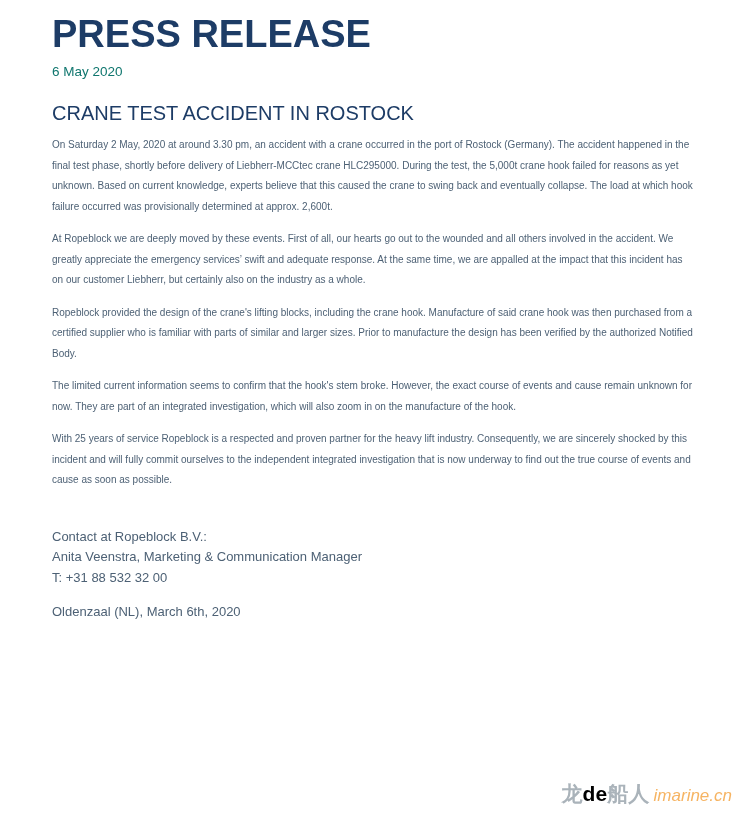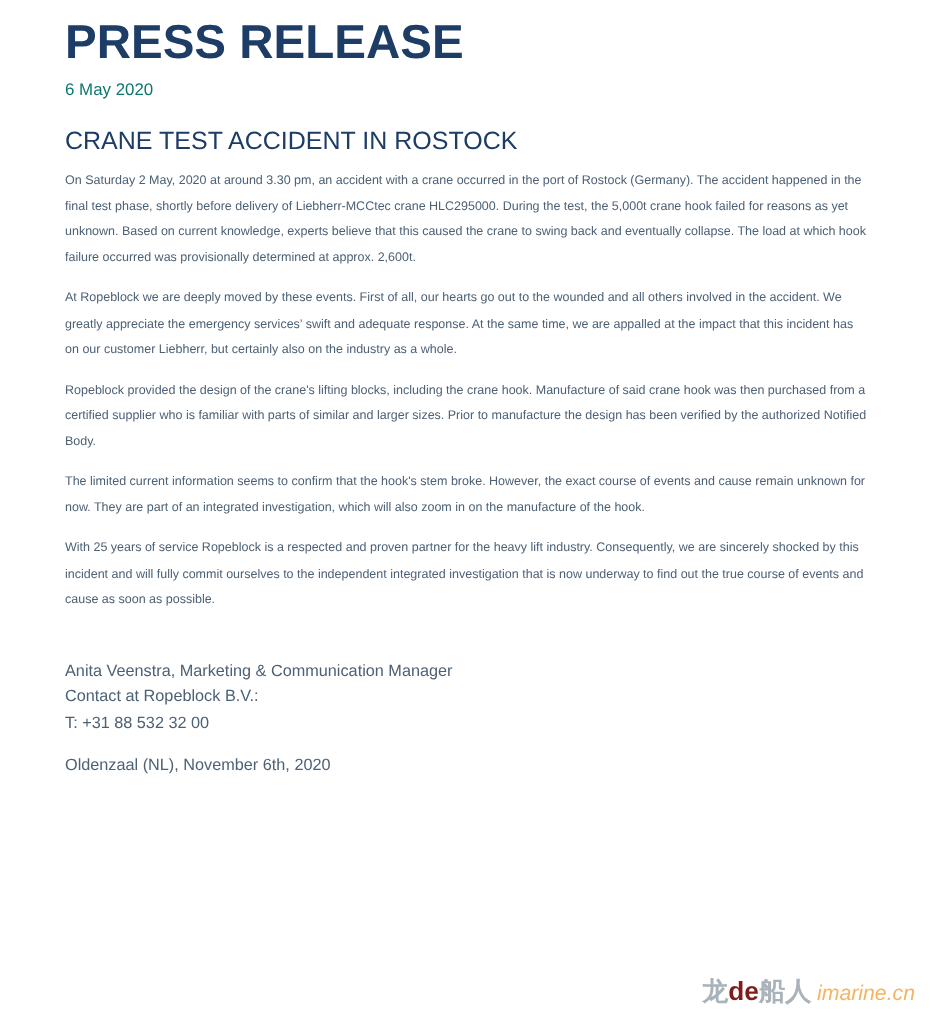--- a/index.html
+++ b/index.html
@@ -70,21 +70,21 @@
     white-space: nowrap;
     line-height: 24px;
     user-select: none;
   }
   .wm-cn {
     font-size: 21px;
     font-weight: 700;
     color: #aab3ba;
   }
   .wm-orange {
-    color: #7f1d1d;
+    color: #000000;
   }
   .wm-site {
     font-size: 17px;
     font-style: italic;
     color: #f6b463;
   }
 </style>
 </head>
 <body>
 
@@ -98,25 +98,25 @@
 
   <div class="body-text">
     <p>On Saturday 2 May, 2020 at around 3.30 pm, an accident with a crane occurred in the port of Rostock (Germany). The accident happened in the final test phase, shortly before delivery of Liebherr-MCCtec crane HLC295000. During the test, the 5,000t crane hook failed for reasons as yet unknown. Based on current knowledge, experts believe that this caused the crane to swing back and eventually collapse. The load at which hook failure occurred was provisionally determined at approx. 2,600t.</p>
     <p>At Ropeblock we are deeply moved by these events. First of all, our hearts go out to the wounded and all others involved in the accident. We greatly appreciate the emergency services’ swift and adequate response. At the same time, we are appalled at the impact that this incident has on our customer Liebherr, but certainly also on the industry as a whole.</p>
     <p>Ropeblock provided the design of the crane's lifting blocks, including the crane hook. Manufacture of said crane hook was then purchased from a certified supplier who is familiar with parts of similar and larger sizes. Prior to manufacture the design has been verified by the authorized Notified Body.</p>
     <p>The limited current information seems to confirm that the hook's stem broke. However, the exact course of events and cause remain unknown for now. They are part of an integrated investigation, which will also zoom in on the manufacture of the hook.</p>
     <p>With 25 years of service Ropeblock is a respected and proven partner for the heavy lift industry. Consequently, we are sincerely shocked by this incident and will fully commit ourselves to the independent integrated investigation that is now underway to find out the true course of events and cause as soon as possible.</p>
   </div>
 
   <div class="contact-block">
+    <div>Contact at Ropeblock B.V.:</div>
     <div>Anita Veenstra, Marketing &amp; Communication Manager</div>
-    <div>Contact at Ropeblock B.V.:</div>
     <div>T: +31 88 532 32 00</div>
   </div>
 
-  <div class="place-date">Oldenzaal (NL), November 6th, 2020</div>
+  <div class="place-date">Oldenzaal (NL), March 6th, 2020</div>
 
 </div>
 
 <div class="watermark">
   <span class="wm-cn">龙</span><span class="wm-cn wm-orange">de</span><span class="wm-cn">船人</span>
   <span class="wm-site">imarine.cn</span>
 </div>
 
 </body></html>

